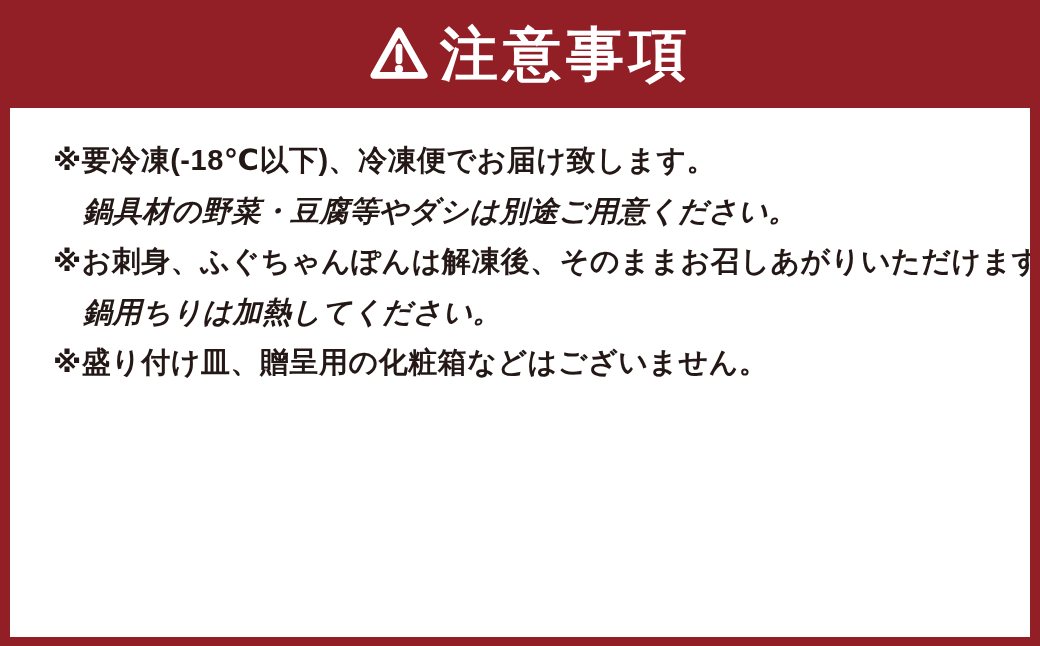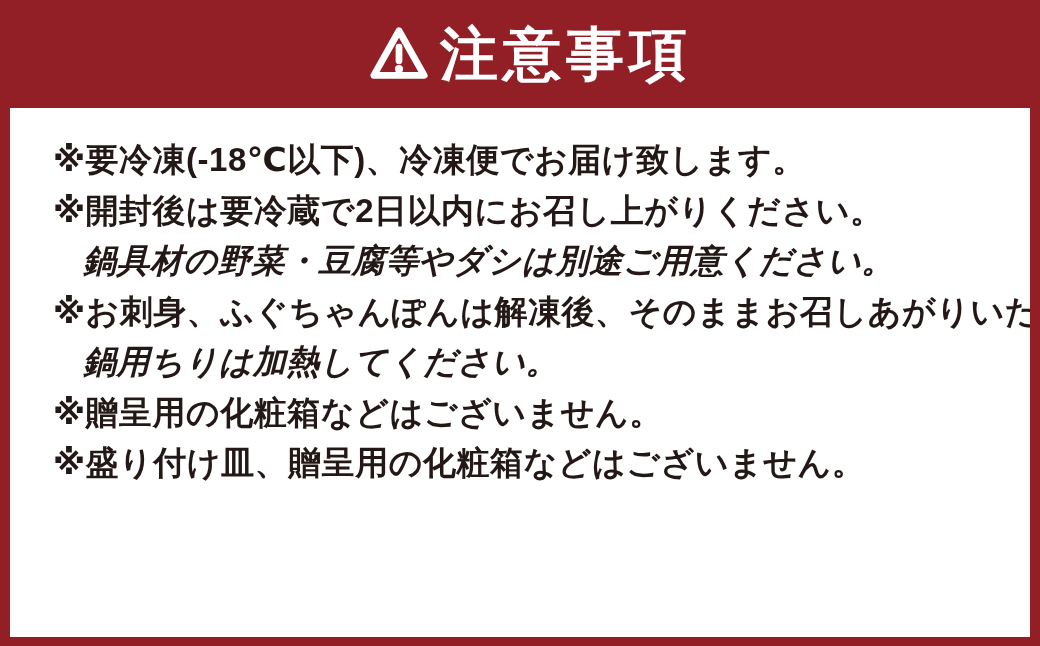--- a/index.html
+++ b/index.html
@@ -44,21 +44,21 @@
     left: 10px;
     right: 10px;
     top: 108px;
     bottom: 9px;
     background: #ffffff;
     box-sizing: border-box;
     padding: 27px 14px 0 43px;
     overflow: hidden;
   }
   .notice-line {
-    font-size: 33px;
+    font-size: 29px;
     font-weight: bold;
     color: #231815;
     line-height: 50.5px;
     white-space: nowrap;
     letter-spacing: 0.5px;
   }
   .notice-line.indent {
     padding-left: 30px;
     font-style: italic;
   }
@@ -75,22 +75,20 @@
         <line x1="32" y1="23" x2="32" y2="37" stroke="#ffffff" stroke-width="7" stroke-linecap="round"></line>
         <circle cx="32" cy="45.5" r="4.2" fill="#ffffff"></circle>
       </svg>
     </span>
     <h1 class="page-title">注意事項</h1>
   </div>
 
   <div class="notice-body">
     <div>
         <div class="notice-line">※要冷凍(-18℃以下)、冷凍便でお届け致します。</div>
-        <div class="notice-line">※開封後は要冷蔵で2日以内にお召し上がりください。</div>
         <div class="notice-line indent">鍋具材の野菜・豆腐等やダシは別途ご用意ください。</div>
         <div class="notice-line">※お刺身、ふぐちゃんぽんは解凍後、そのままお召しあがりいただけます。</div>
         <div class="notice-line indent">鍋用ちりは加熱してください。</div>
-        <div class="notice-line">※贈呈用の化粧箱などはございません。</div>
         <div class="notice-line">※盛り付け皿、贈呈用の化粧箱などはございません。</div>
       </div>
   </div>
 
 </div>
 
 </body></html>

